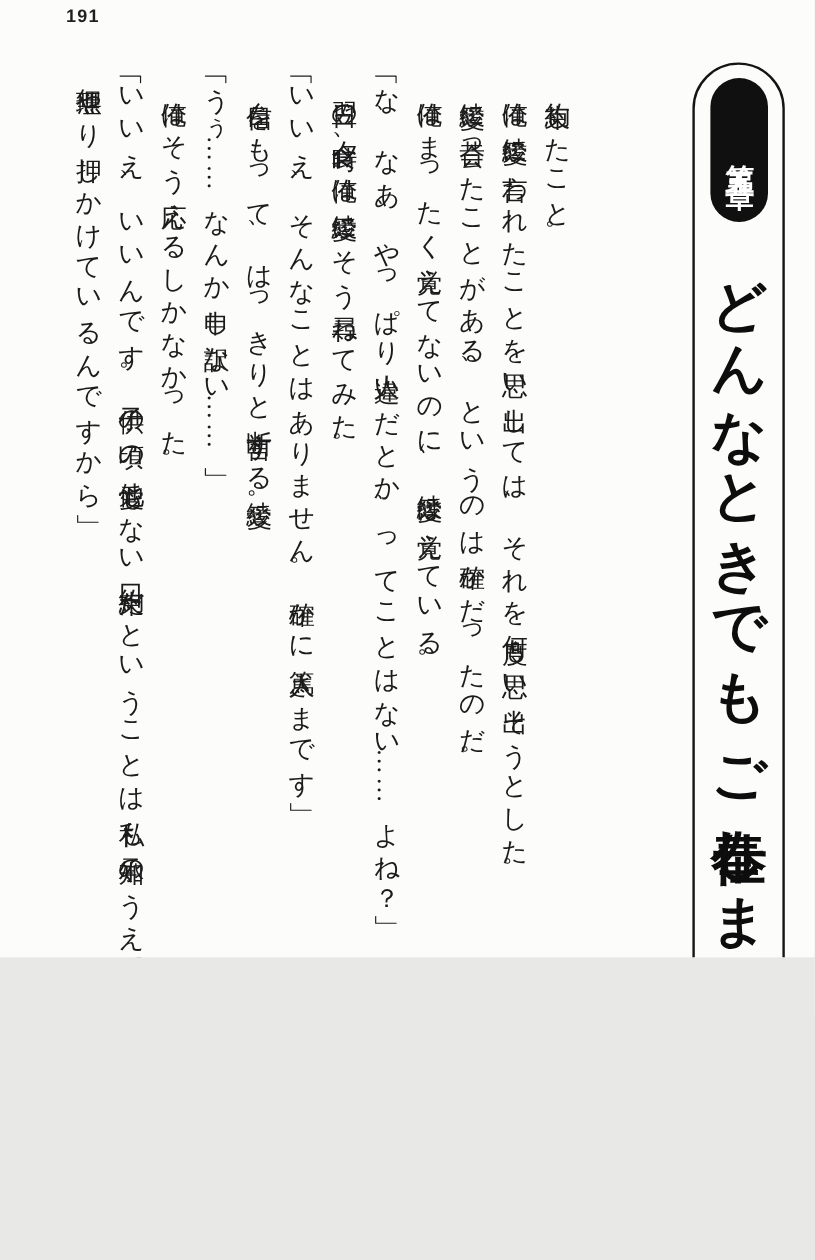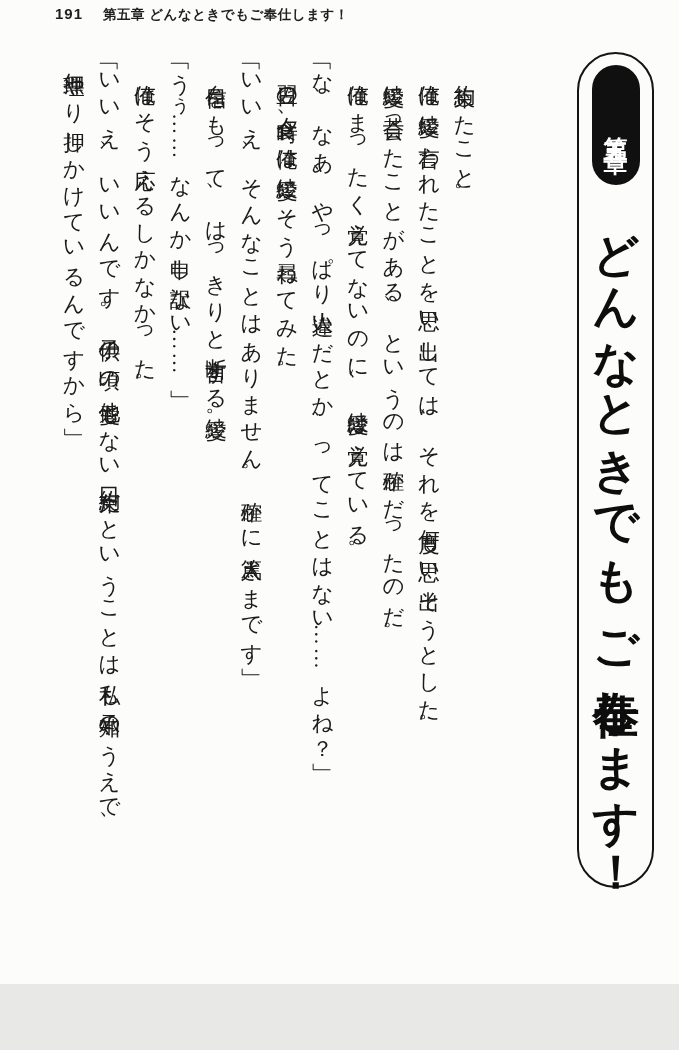--- a/index.html
+++ b/index.html
@@ -1,18 +1,18 @@
 <!DOCTYPE html>
 <html lang="ja"><head>
 <meta charset="utf-8">
 <style>
   html, body { margin: 0; padding: 0; background: #e8e8e6; }
   .page {
     position: relative;
-    width: 679px; height: 984px;
+    width: 679px; height: 798px;
     margin: 0 auto;
     background: #fcfcfb;
     color: #1c1c1c;
     overflow: hidden;
   }
 
   
   .running-header {
     position: absolute; top: 5px; left: 55px;
     display: flex; gap: 20px; align-items: baseline;
@@ -77,21 +77,20 @@
   }
   .chapter-title .part2 { margin-top: 20px; }
 </style>
 </head>
 <body>
 
 <div class="page">
 
   <header class="running-header">
     <span class="page-num">191</span>
-    <span class="header-title">第五章 どんなときでもご奉仕します！</span>
   </header>
 
   <div class="body-text">
     <p class="indent">約束したこと。</p>
     <p class="indent">俺は綾愛に言われたことを思い出しては、それを何度も思い出そうとした。</p>
     <p class="indent">綾愛に昔会ったことがある、というのは確かだったのだ。</p>
     <p class="indent">俺はまったく覚えてないのに、綾愛は覚えている。</p>
     <p>「な、なあ、やっぱり人違いだとか、ってことはない……よね？」</p>
     <p class="indent">翌日の夕食時、俺は綾愛にそう尋ねてみた。</p>
     <p>「いいえ、そんなことはありません。確かに篤人さまです」</p>

